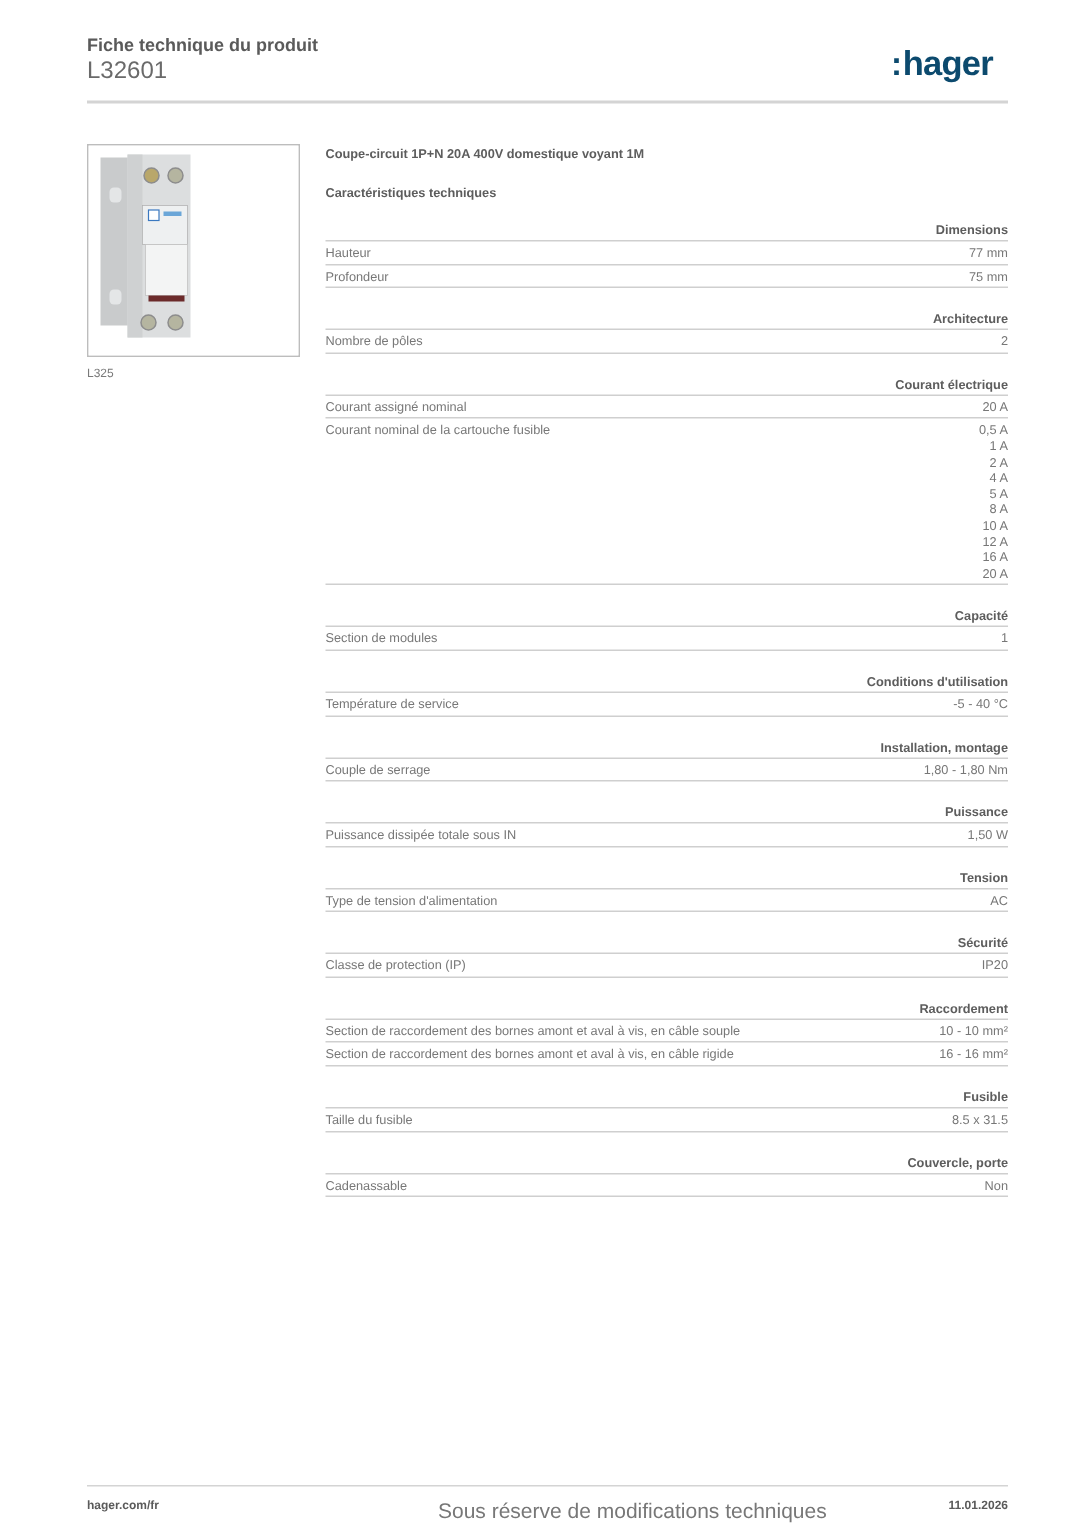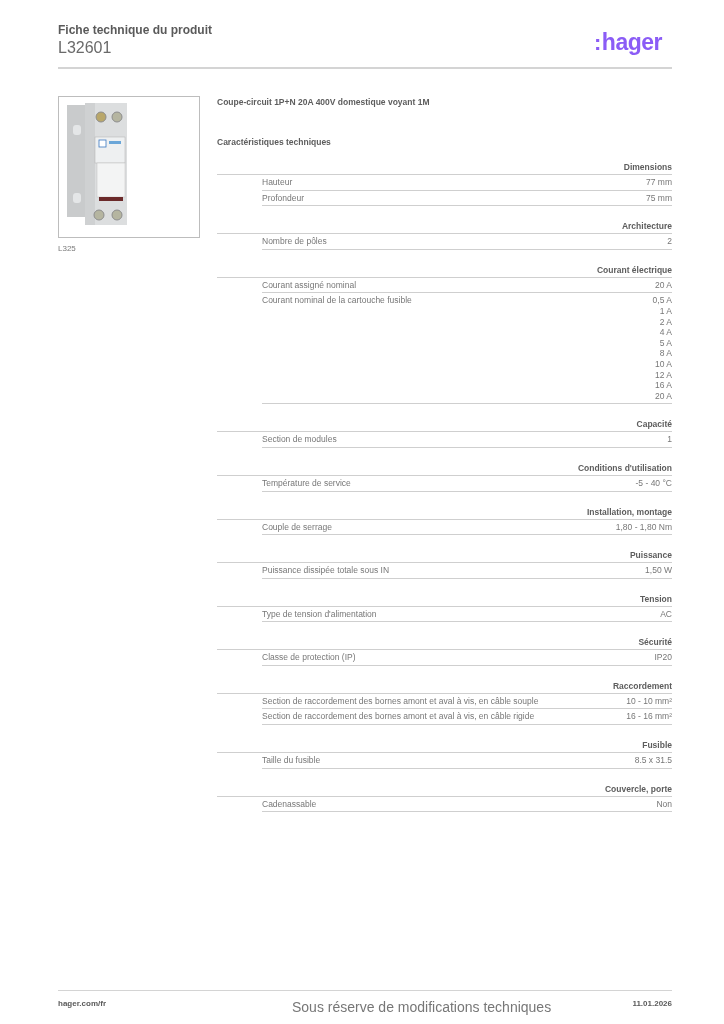--- a/index.html
+++ b/index.html
@@ -1,33 +1,33 @@
 <!DOCTYPE html>
 <html><head>
 <meta charset="utf-8">
 <style>
   html, body { margin:0; padding:0; background:#fff; }
   body { width:724px; height:1024px; position:relative; overflow:hidden;
          font-family:"Liberation Sans", sans-serif; color:#6e6e6e; }
   .title { position:absolute; left:58px; top:22px; font-size:12px; font-weight:bold; color:#5a5a5a; line-height:17px; }
   .subtitle { position:absolute; left:58px; top:39px; font-size:16px; color:#6a6a6a; line-height:17px; }
-  .logo { position:absolute; left:594px; top:29px; font-size:23px; font-weight:bold; color:#8b5cf6; letter-spacing:-0.5px; line-height:26px; }
+  .logo { position:absolute; left:594px; top:29px; font-size:23px; font-weight:bold; color:#0c4a6e; letter-spacing:-0.5px; line-height:26px; }
   .logo .colon { font-size:22px; margin-right:1px; }
   .top-rule { position:absolute; left:58px; top:67px; width:614px; height:2px; background:#d4d4d4; }
 
   .img-box { position:absolute; left:58px; top:96px; width:142px; height:142px; border:1px solid #bdbdbd; box-sizing:border-box; background:#fff; }
   .img-caption { position:absolute; left:58px; top:244px; font-size:8px; color:#7a7a7a;text-align:center; }
 
   .main { position:absolute; left:217px; top:96px; width:455px; }
   .prod-title { font-size:8.5px; font-weight:bold; color:#5d5d5d; height:12px; line-height:12px; }
-  .section-main { font-size:8.5px; font-weight:bold; color:#5d5d5d; margin-top:28px; height:12px; line-height:12px; }
+  .section-main { font-size:8.5px; font-weight:bold; color:#5d5d5d; margin-top:14px; height:12px; line-height:12px; }
   .group { margin-top:14px; }
   .group:first-of-type { margin-top:12px; }
   .group-title { font-size:8.5px; font-weight:bold; color:#5d5d5d; height:12px; line-height:12px; border-bottom:1px solid #cfcfcf; padding-bottom:1px;text-align:right; }
-  .row { display:flex; justify-content:space-between; font-size:8.5px; color:#777; line-height:10.6px; padding:2px 0 2px 0; border-bottom:1px solid #cfcfcf;margin-left:45px; }
+  .row { display:flex; justify-content:space-between; font-size:8.5px; color:#777; line-height:10.6px; padding:2px 0 2px 0; border-bottom:1px solid #cfcfcf; }
   .row .val { text-align:right; }
   .row .val div { line-height:10.6px; }
 
   .bottom-rule { position:absolute; left:58px; top:990px; width:614px; height:1px; background:#d4d4d4; }
   .foot-left { position:absolute; left:58px; top:999px; font-size:8px; font-weight:bold; color:#5a5a5a; }
   .foot-mid { position:absolute; left:292px; top:999px; font-size:14px; color:#777; }
   .foot-right { position:absolute; right:52px; top:999px; font-size:8px; font-weight:bold; color:#5a5a5a; }
 </style>
 </head>
 <body>

